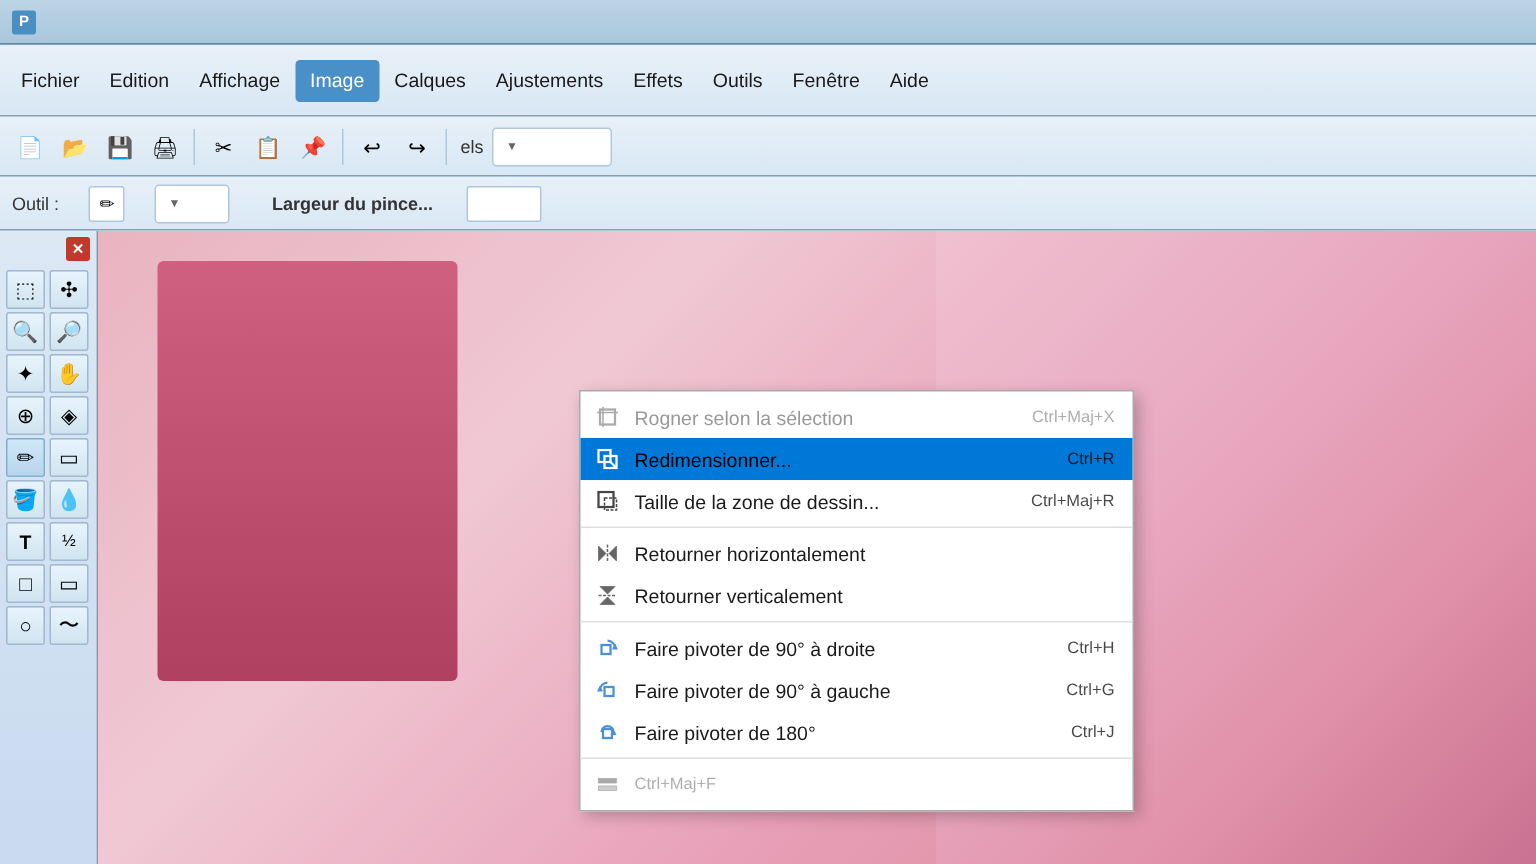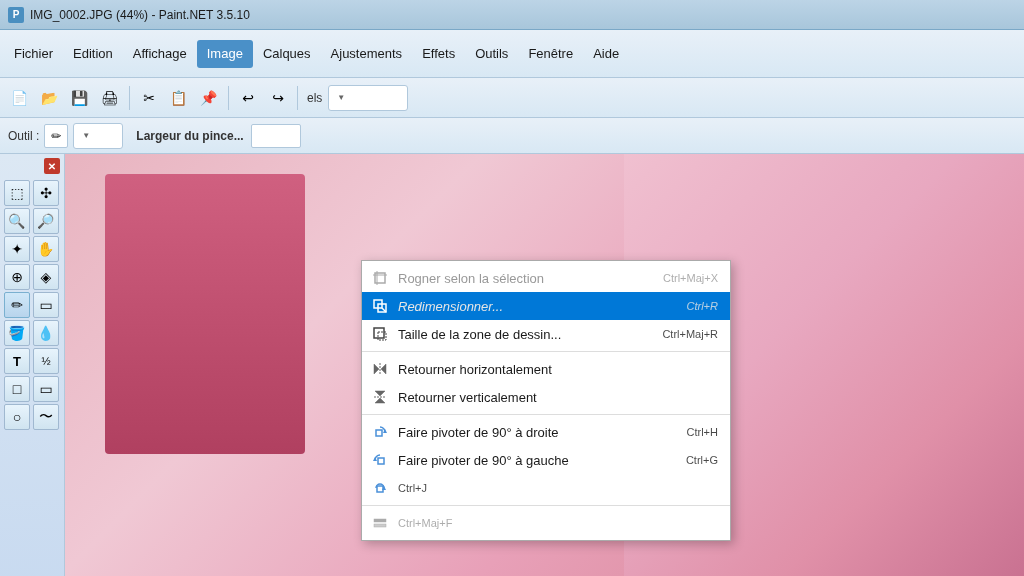--- a/index.html
+++ b/index.html
@@ -105,21 +105,21 @@
     }
 
     
     #toolbar2 {
       background: linear-gradient(to bottom, #e8f0f8 0%, #d8e8f4 100%);
       height: 36px;
       display: flex;
       align-items: center;
       padding: 0 8px;
       border-bottom: 1px solid #b0c8dc;
-      gap: 5px;
+      gap: 20px;
     }
     .tool-label {
       font-size: 12px;
       color: #333;
     }
     .tool-icon-btn {
       width: 24px; height: 24px;
       border: 1px solid #b0c8dc;
       border-radius: 2px;
       background: white;
@@ -214,22 +214,21 @@
       display: flex;
       align-items: center;
       padding: 5px 12px 5px 36px;
       cursor: pointer;
       position: relative;
       color: #1a1a1a;
       min-height: 28px;
     }
     .dropdown-item.highlighted {
       background: #0078d7;
-      color: #e5e5e5;
-      font-style: italic;
+      color: #000000;
     }
     .dropdown-item.disabled {
       color: #999;
       cursor: default;
     }
     .dropdown-item .item-icon {
       position: absolute;
       left: 8px;
       width: 20px; height: 20px;
       display: flex; align-items: center; justify-content: center;
@@ -246,32 +245,31 @@
     }
     .dropdown-separator {
       height: 1px;
       background: #ddd;
       margin: 3px 0;
     }
     
     #dropdown-wrapper {
       position: absolute;
       top: 106px;
-      left: 361px;
+      left: 386px;
       z-index: 1000;
     }
   </style>
 </head>
 <body>
 
 <div id="titlebar">
   <div class="title-icon">
     <span>P</span>
   </div>
-  <span class="title-text">IMG_0002.JPG (44%) - Paint.NET 3.5.10</span>
 </div>
 
 <div id="menubar">
   <div class="menu-item">Fichier</div>
   <div class="menu-item">Edition</div>
   <div class="menu-item">Affichage</div>
   <div class="menu-item active">Image</div>
   <div class="menu-item">Calques</div>
   <div class="menu-item">Ajustements</div>
   <div class="menu-item">Effets</div>
@@ -428,20 +426,21 @@
       </div>
 
       <div class="dropdown-item">
         <span class="item-icon">
           <svg width="14" height="14" viewBox="0 0 14 14" fill="none">
             <path d="M 3 7 A 4 4 0 0 1 11 7" stroke="#4a90d9" stroke-width="1.5" fill="none"></path>
             <polygon points="11,5 13,9 9,9" fill="#4a90d9"></polygon>
             <rect x="4" y="5" width="6" height="6" fill="none" stroke="#4a90d9" stroke-width="1.5"></rect>
           </svg>
         </span>
+        <span class="item-label">Faire pivoter de 180°</span>
         <span class="item-shortcut">Ctrl+J</span>
       </div>
 
       <div class="dropdown-separator"></div>
 
       <div class="dropdown-item disabled">
         <span class="item-icon">
           <svg width="14" height="14" viewBox="0 0 14 14" fill="none">
             <rect x="1" y="3" width="12" height="3" fill="#aaa" stroke="#aaa" stroke-width="0.5"></rect>
             <rect x="1" y="8" width="12" height="3" fill="#ccc" stroke="#aaa" stroke-width="0.5"></rect>

